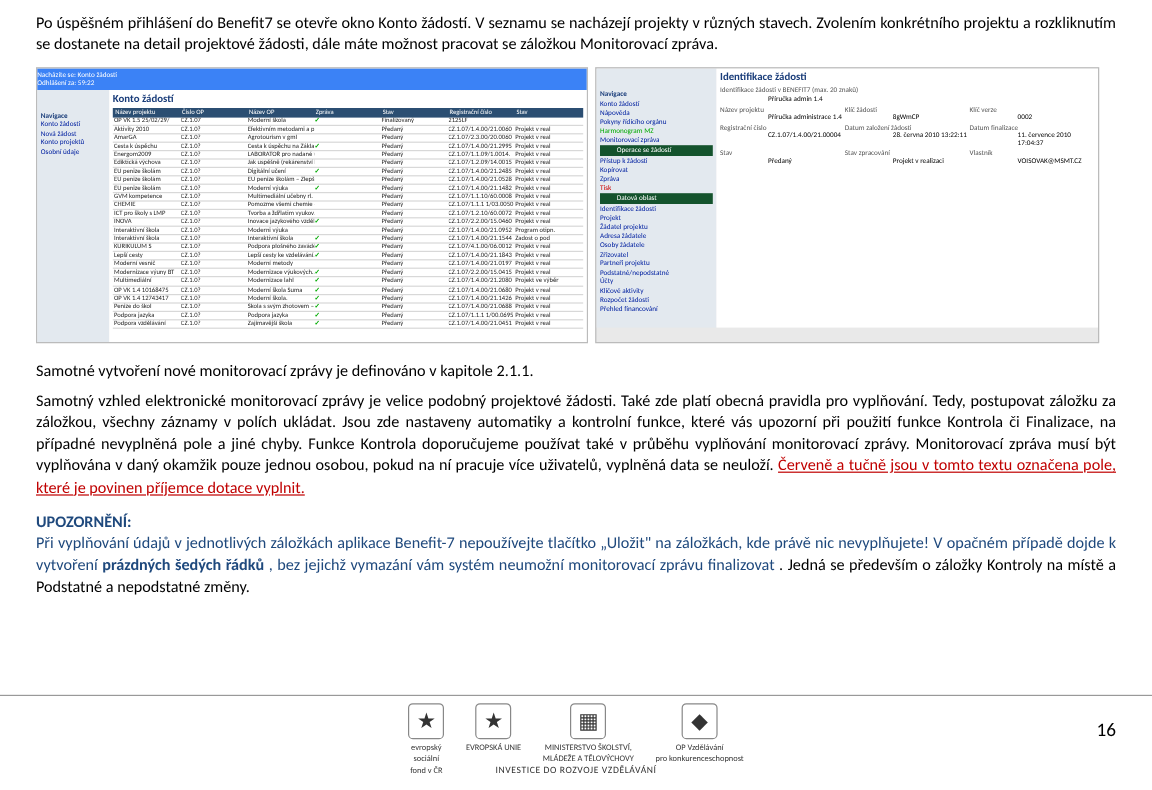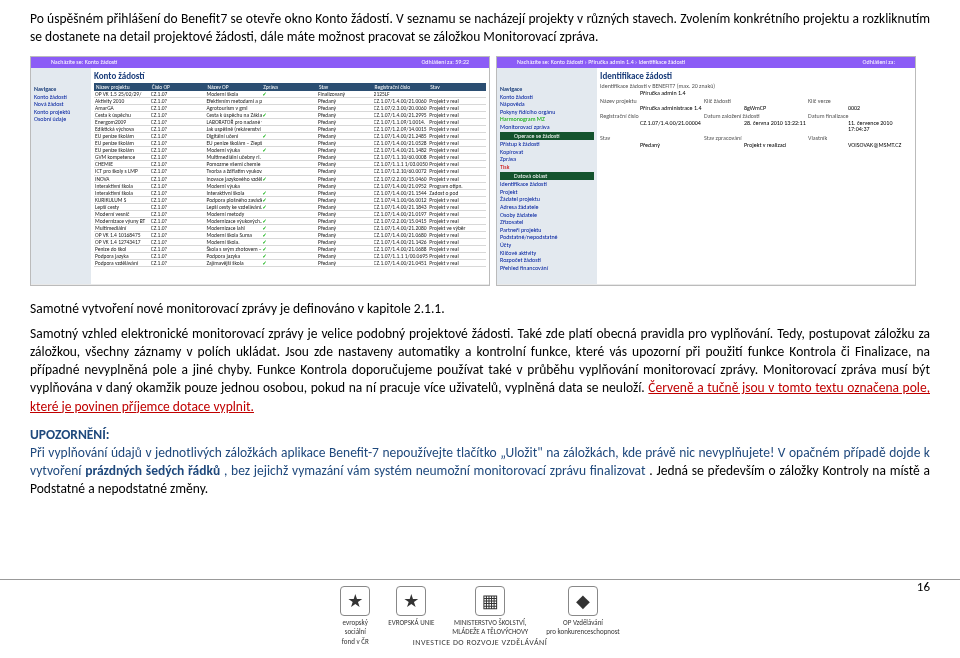--- a/index.html
+++ b/index.html
@@ -24,26 +24,27 @@
     background: #e9e9e9;
     border: 1px solid #bbb;
     font-size: 6px;
     line-height: 1.1;
     overflow: hidden;
     position: relative;
   }
   .shot-left { width: 460px; height: 230px; }
   .shot-right { width: 420px; height: 230px; }
   .shot-topbar {
-    background: #8b5cf6;
+    background: #3b82f6;
     color: #fff;
     font-size: 6px;
-    padding: 2px 20px;
+    padding: 2px 0;
     display: flex;
     justify-content: space-between;
+    flex-direction: column;
   }
   .shot-body { display: flex; height: calc(100% - 12px); }
   .shot-nav {
     width: 60px;
     background: #e3e9ef;
     color: #0020a0;
     padding: 3px;
   }
   .shot-nav div { margin-bottom: 1px; }
   .shot-main { flex: 1; background: #fff; padding: 3px; color: #1a3d7a; }
@@ -98,22 +99,22 @@
     bottom: -2px;
     width: 100%;
     text-align: center;
     font-size: 8px;
     color: #333;
     letter-spacing: 0.5px;
   }
   .page-num {
     position: absolute;
     right: 30px;
-    bottom: 62px;
-    font-size: 13px;
+    bottom: 38px;
+    font-size: 16px;
   }
 </style>
 </head>
 <body>
 
 <div class="para">Po úspěšném přihlášení do Benefit7 se otevře okno Konto žádostí. V seznamu se nacházejí projekty v různých stavech. Zvolením konkrétního projektu a rozkliknutím se dostanete na detail projektové žádosti, dále máte možnost pracovat se záložkou Monitorovací zpráva.</div>
 
 <div class="screenshots">
 
   <div class="shot shot-left">
@@ -365,24 +366,20 @@
               <span>Předaný</span>
               <span>CZ.1.07/1.4.00/21.0451</span>
               <span>Projekt v real</span>
             </div>
           </div>
       </div>
     </div>
   </div>
 
   <div class="shot shot-right">
-    <div class="shot-topbar">
-      <span>Nacházíte se: Konto žádostí › Příručka admin 1.4 › Identifikace žádosti</span>
-      <span>Odhlášení za:</span>
-    </div>
     <div class="shot-body">
       <div class="shot-nav" style="width:100px">
         <div class="nav-head">Navigace</div>
         <div>Konto žádostí</div>
         <div>Nápověda</div>
         <div>Pokyny řídícího orgánu</div>
         <div class="green">Harmonogram MZ</div>
         <div>Monitorovací zpráva</div>
         <div class="section-head">Operace se žádostí</div>
         <div>Přístup k žádosti</div>

